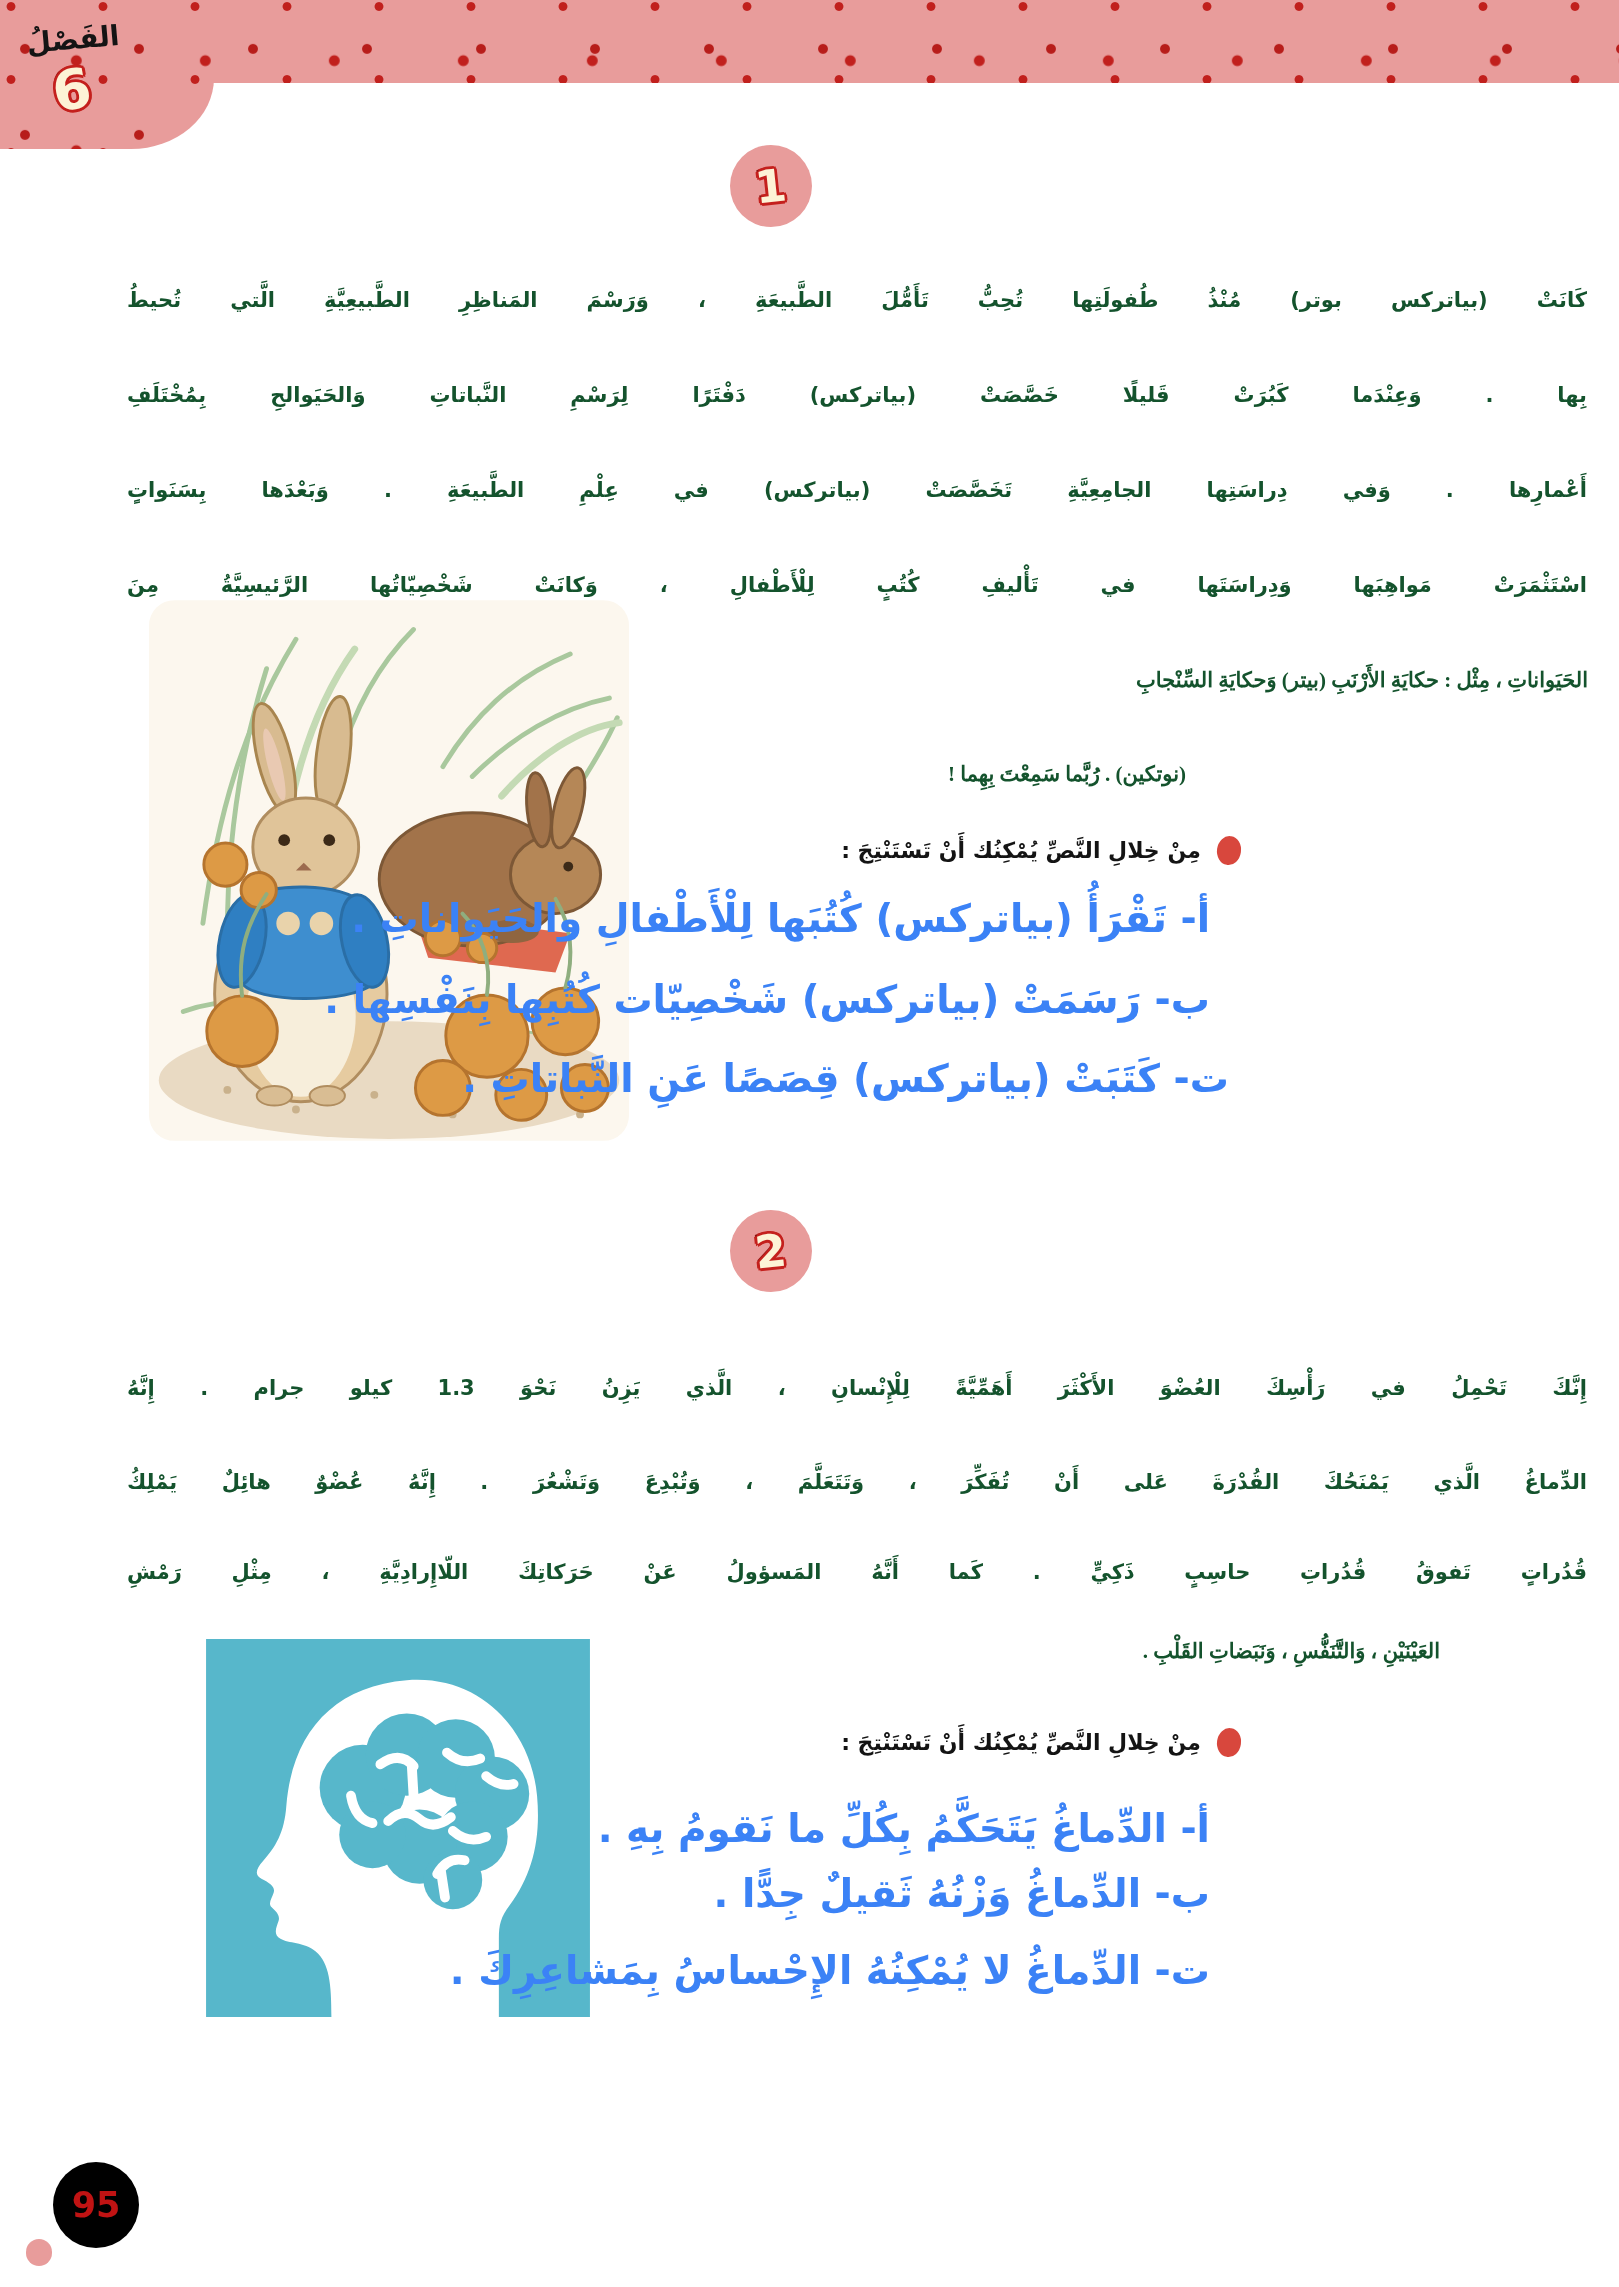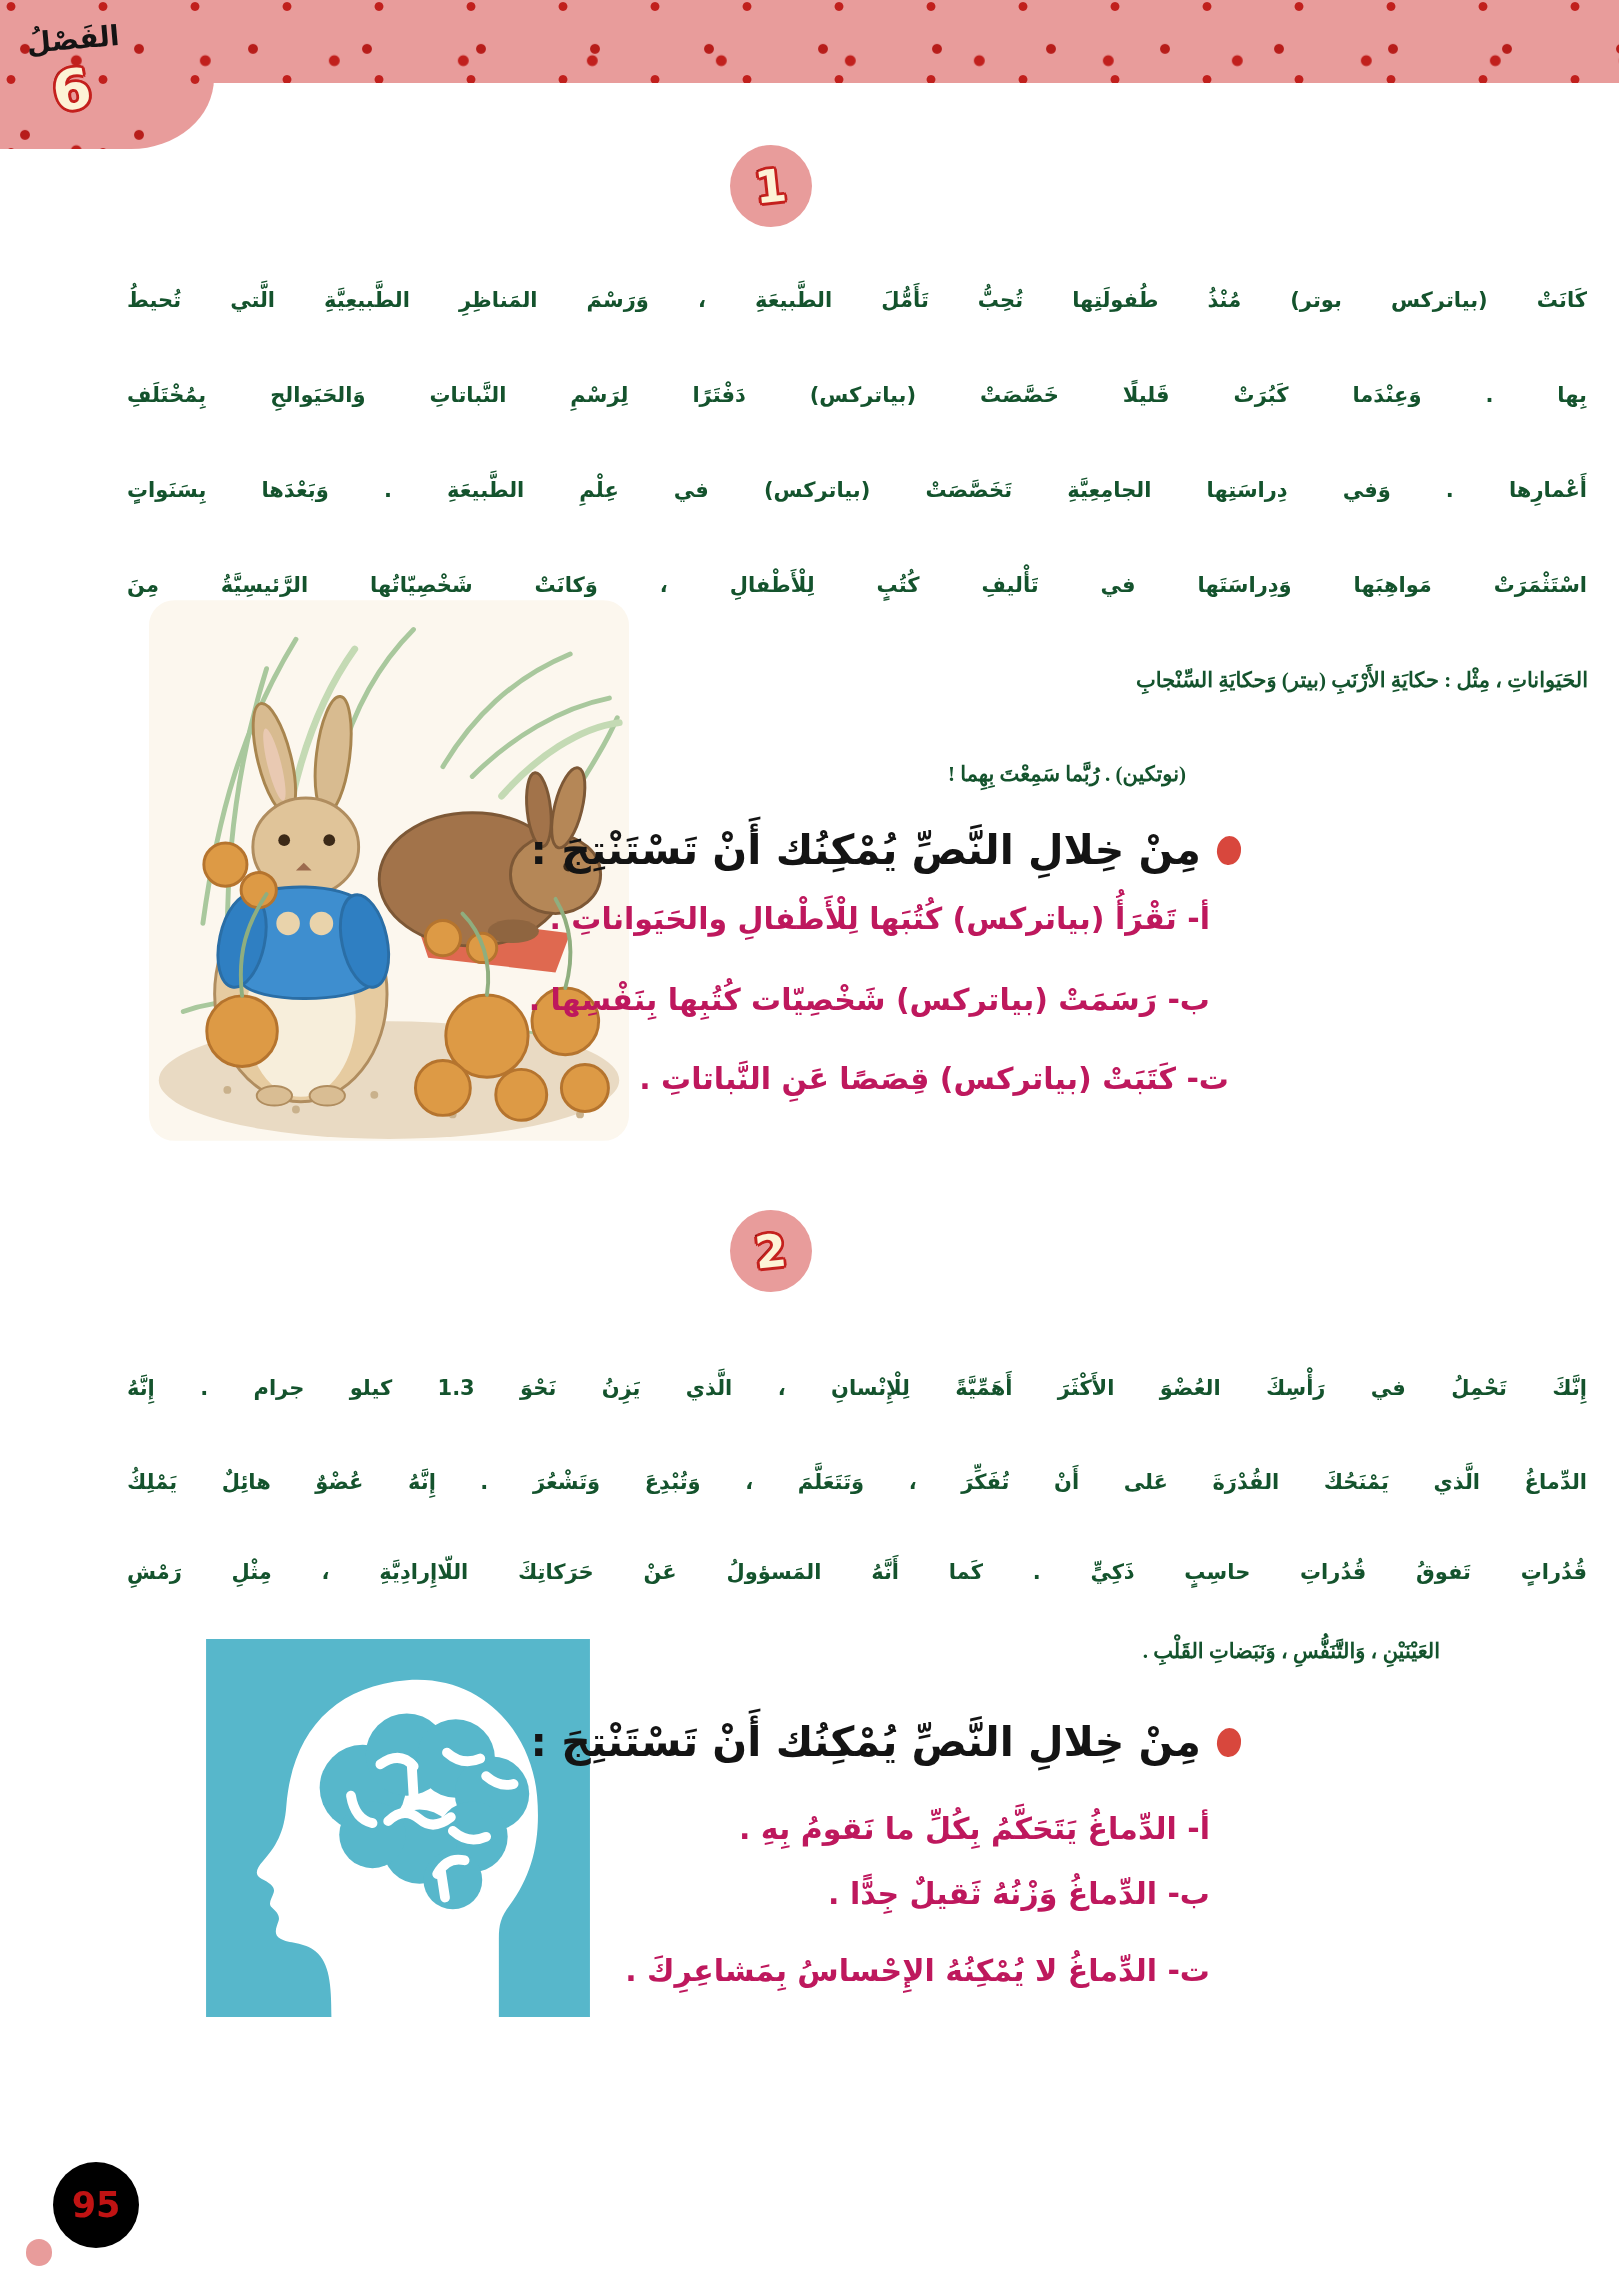--- a/index.html
+++ b/index.html
@@ -44,26 +44,26 @@
   
   .line{
     position:absolute;left:127px;width:1460px;direction:rtl;
     font-weight:700;font-size:21px;line-height:94px;color:#14532d;
   }
   .just{text-align:justify;text-align-last:justify;}
   .r{text-align:right;white-space:nowrap;font-family:Liberation Serif, serif;}
   
   .q-head{
     position:absolute;direction:rtl;display:flex;align-items:center;gap:15.7px;
-    font-weight:700;font-size:41px;line-height:69px;color:#141414;white-space:nowrap;
+    font-weight:700;font-size:22px;line-height:69px;color:#141414;white-space:nowrap;
   }
   .q-bullet{width:23.5px;height:29px;border-radius:50%;background:#d8473d;flex:0 0 auto;transform:rotate(8deg);}
   .q-opt{
     position:absolute;direction:rtl;text-align:right;white-space:nowrap;
-    font-weight:700;font-size:30px;line-height:63px;color:#be185d;
+    font-weight:700;font-size:39px;line-height:63px;color:#3b82f6;
   }
   
   .rabbits{position:absolute;left:149px;top:600px;width:480px;height:541px;}
   .brainhead{position:absolute;left:206px;top:1639px;width:384px;height:378px;}
   
   .pagenum{
     position:absolute;left:53px;top:2162px;width:86px;height:86px;border-radius:50%;
     background:#000000;display:flex;align-items:center;justify-content:center;
     font-weight:700;font-size:35px;color:#c01313;
   }

